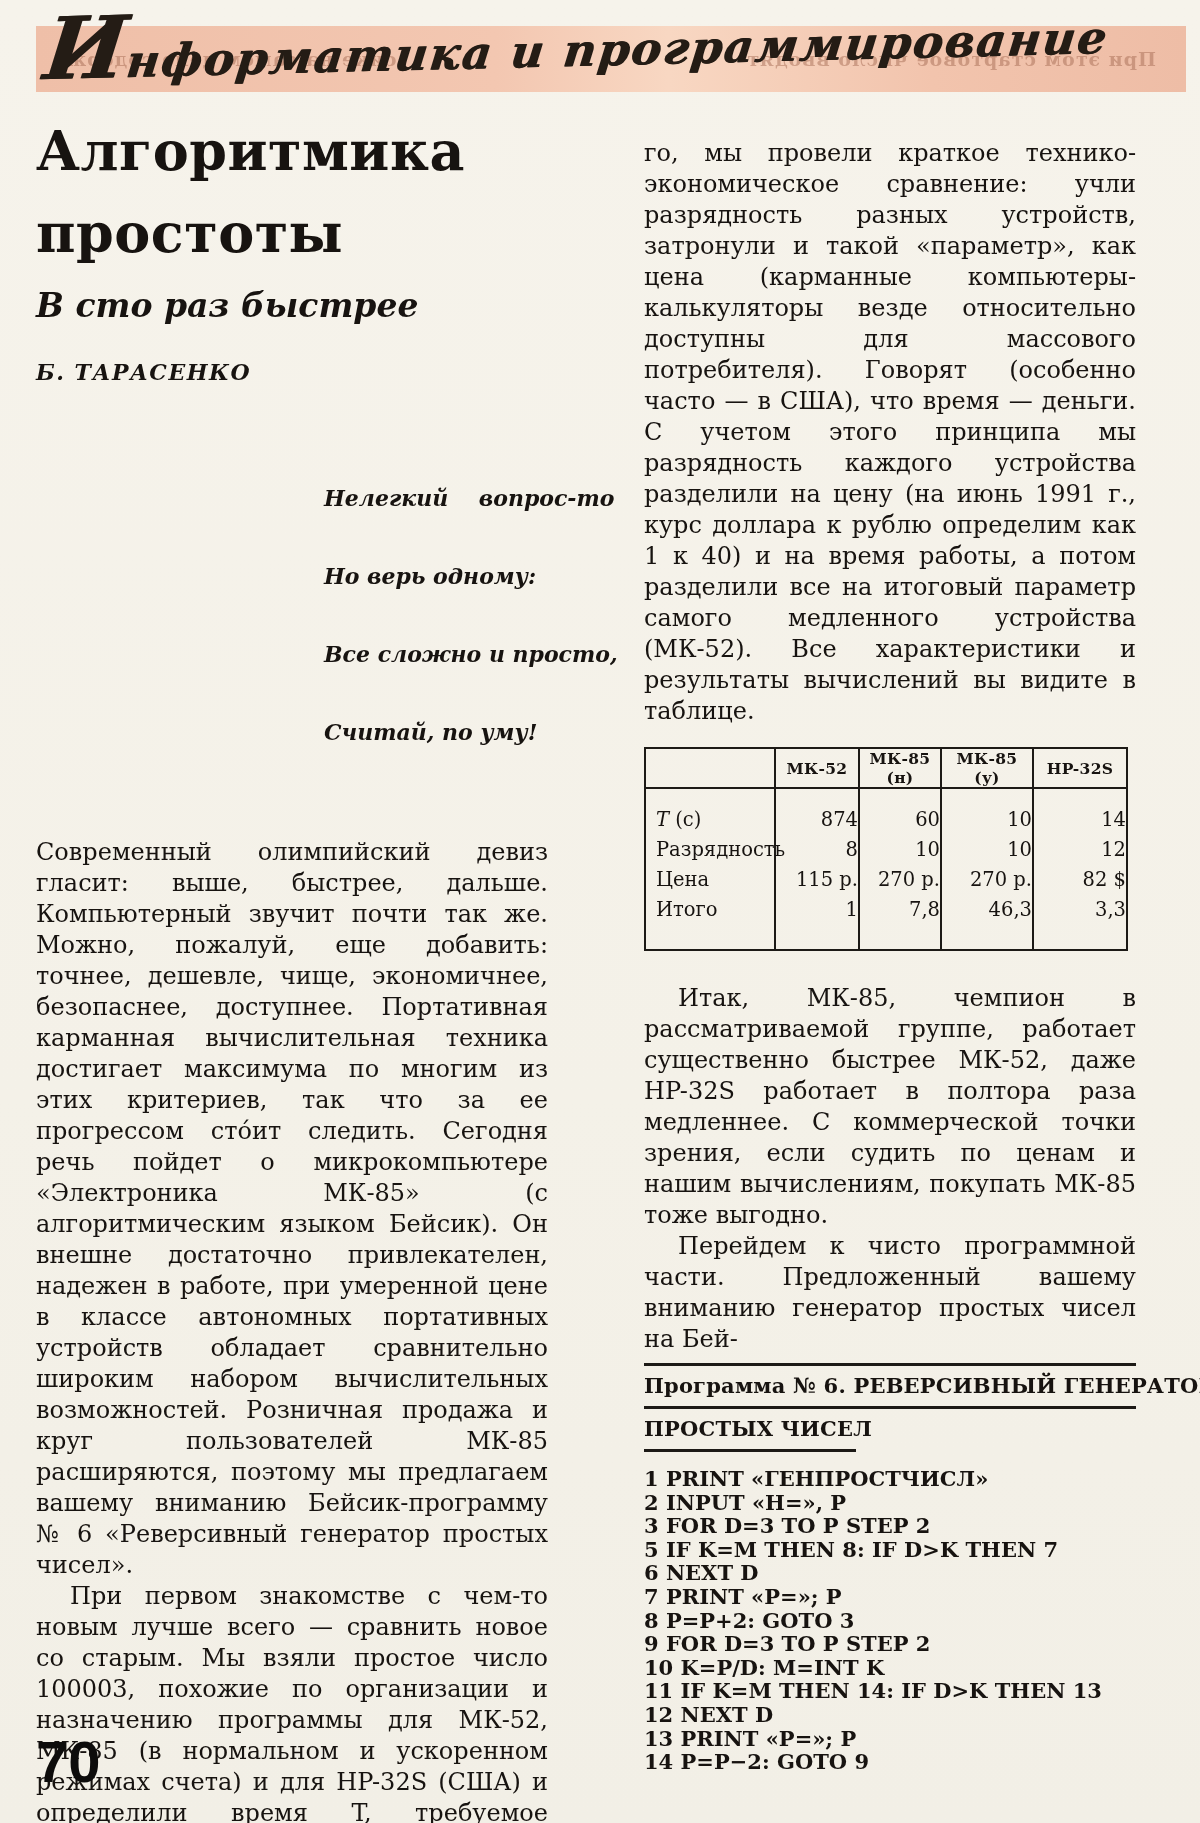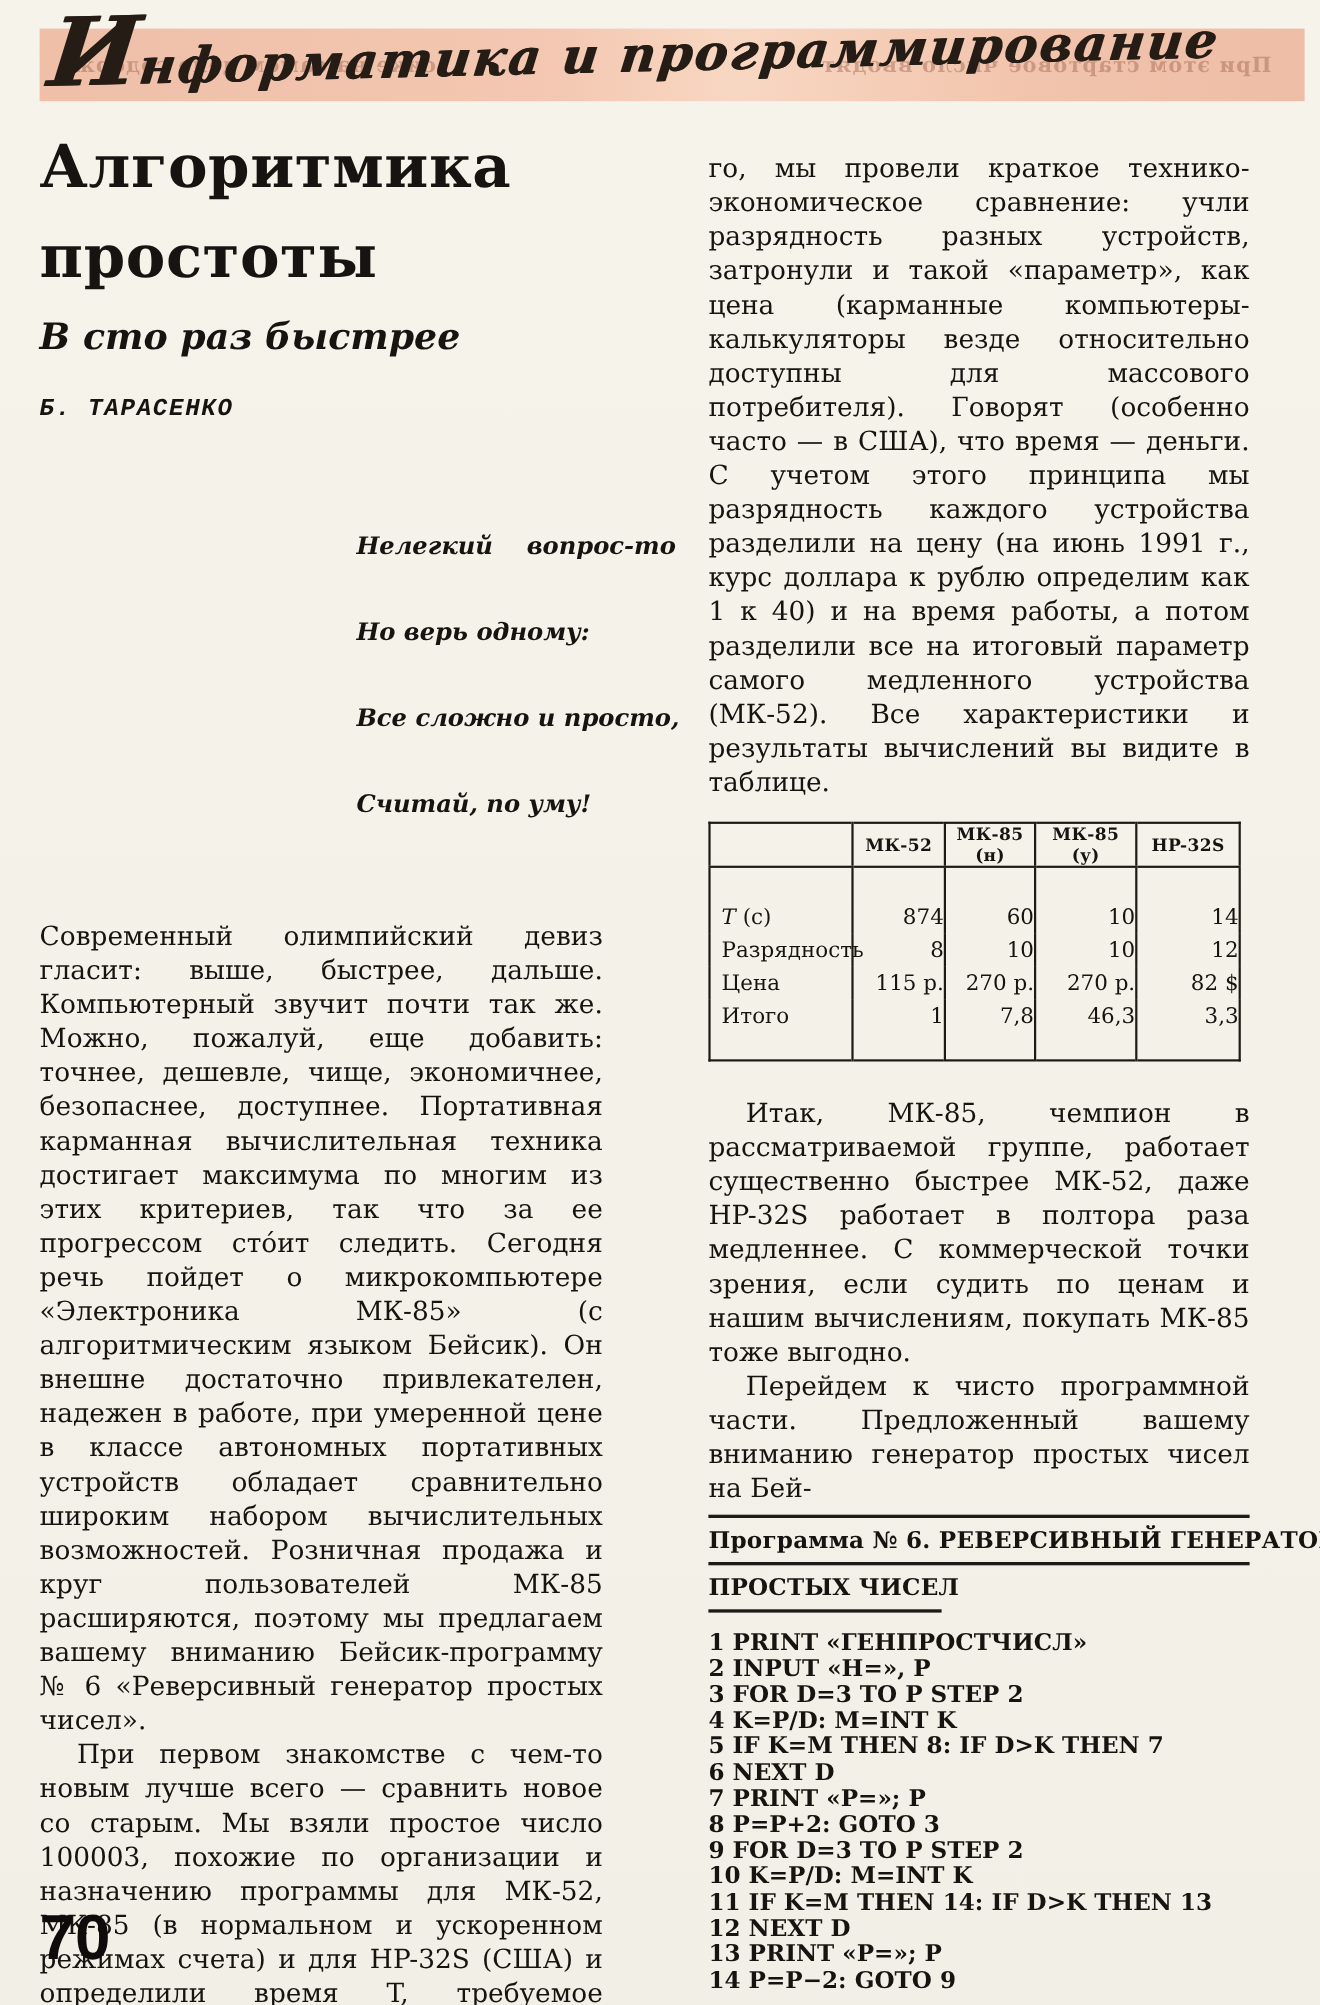--- a/index.html
+++ b/index.html
@@ -28,21 +28,21 @@
   }
   .banner-script::first-letter { font-size:86px; line-height:1; }
 
   
   .col-left  { position:absolute; left:36px;  top:110px; width:512px; }
   .col-right { position:absolute; left:644px; top:138px; width:492px; }
 
   .title { font-size:54px; line-height:82px; font-weight:bold; letter-spacing:.5px; }
   .title span { display:block; }
   .subtitle { margin-top:12px; font-size:33px; font-style:italic; font-weight:bold; }
-  .author { margin-top:34px; font-size:22px; font-style:italic; font-weight:bold; letter-spacing:1.5px;font-family:Liberation Mono, monospace; }
+  .author { margin-top:34px; font-size:22px; font-style:italic; font-weight:bold; letter-spacing:1.5px; }
   .epigraph { margin:48px 0 0 288px; width:236px; font-size:22px; font-style:italic;
               font-weight:bold; line-height:26px; white-space:pre; }
 
   .body-text { margin-top:40px; }
   p.bp { font-size:24px; line-height:31px; text-align:justify; }
   p.indent { text-indent:34px; }
 
   .pageno {
     position:absolute; left:36px; top:1728px;
     font-family:"Liberation Sans", sans-serif; font-weight:bold; font-size:58px; color:#0d0c0b;
@@ -52,21 +52,21 @@
   table.cmp { margin-top:20px; border-collapse:collapse; width:482px;
               border:2.5px solid #1d1a16; table-layout:fixed; }
   table.cmp th {
     font-size:15.5px; font-weight:bold; letter-spacing:.3px;
     border-bottom:2.5px solid #1d1a16; height:38px; text-align:center; vertical-align:middle;
   }
   table.cmp td { font-size:19.5px; text-align:right; line-height:30px; vertical-align:bottom; }
   table.cmp td, table.cmp th { border-left:2px solid #1d1a16; }
   table.cmp td:first-child, table.cmp th:first-child { border-left:none; }
   table.cmp td:first-child { text-align:left; padding-left:10px; }
-  table.cmp tbody tr:first-child td { padding-top:30px; }
+  table.cmp tbody tr:first-child td { padding-top:16px; }
   table.cmp tbody tr:last-child td  { padding-bottom:24px; }
   .lbl-t::first-letter { font-style:italic; }
 
   .p-after1 { margin-top:32px; }
 
   
   .listing-head { margin-top:8px; font-weight:bold; font-size:21px; }
   .rule  { border-top:3px solid #1d1a16; }
   .lh-line { line-height:40px; white-space:nowrap; letter-spacing:.2px; }
   .rule-short { border-top:3px solid #1d1a16; width:212px; }
@@ -167,21 +167,20 @@
       <div class="lh-line">Программа № 6. РЕВЕРСИВНЫЙ ГЕНЕРАТОР</div>
       <div class="rule"></div>
       <div class="lh-line">ПРОСТЫХ  ЧИСЕЛ</div>
       <div class="rule-short"></div>
     </div>
 
     <div class="listing">
       <div>1 PRINT «ГЕНПРОСТЧИСЛ»</div>
       <div>2 INPUT «H=», P</div>
       <div>3 FOR D=3 TO P STEP 2</div>
-      <div>4 K=P/D: M=INT K</div>
       <div>5 IF K=M THEN 8: IF D&gt;K THEN 7</div>
       <div>6 NEXT D</div>
       <div>7 PRINT «P=»; P</div>
       <div>8 P=P+2: GOTO 3</div>
       <div>9 FOR D=3 TO P STEP 2</div>
       <div>10 K=P/D: M=INT K</div>
       <div>11 IF K=M THEN 14: IF D&gt;K THEN 13</div>
       <div>12 NEXT D</div>
       <div>13 PRINT «P=»; P</div>
       <div>14 P=P−2: GOTO 9</div>

